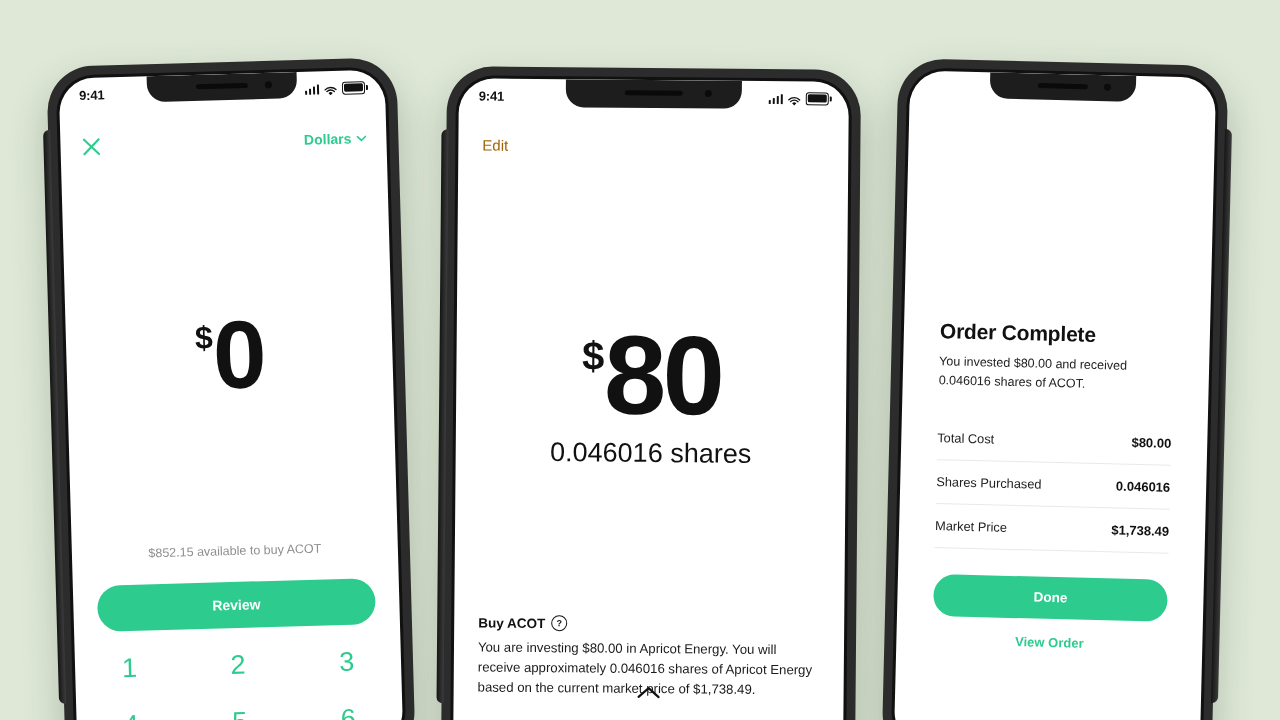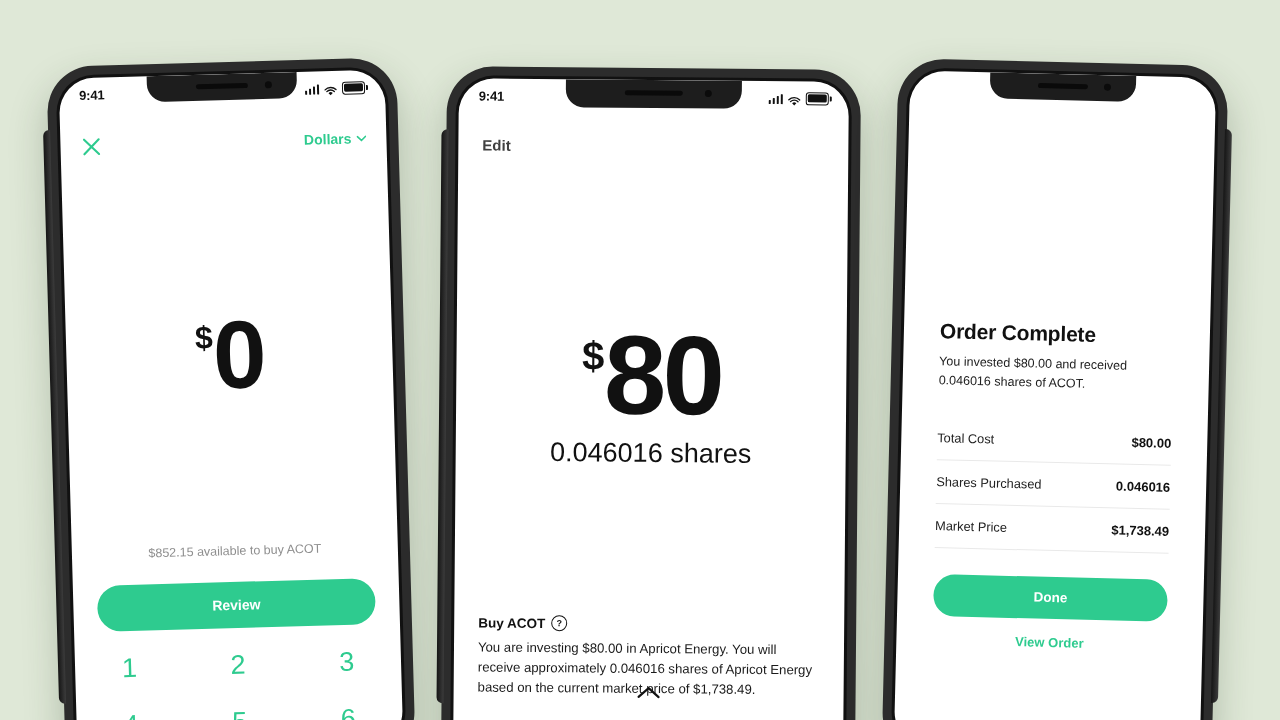--- a/index.html
+++ b/index.html
@@ -56,21 +56,21 @@
              font-size:12.5px;color:#8e8e8e;}
   #p1 .cta{position:absolute;left:24px;right:24px;top:508px;height:46px;border-radius:23px;
            background:#2ecb8f;color:#fff;font-size:14px;font-weight:700;border:0;
            display:flex;align-items:center;justify-content:center;}
   #p1 .keypad{position:absolute;left:0;right:0;top:576px;display:grid;
               grid-template-columns:repeat(3,1fr);row-gap:26px;text-align:center;}
   #p1 .keypad div{font-size:27px;color:#2ecb8f;font-weight:400;}
 
   
   #phone2{left:444px;top:68px;width:414px;height:700px;transform:rotate(.5deg);}
-  #p2 .edit{position:absolute;left:24px;top:58px;color:#404040;font-size:15px;font-weight:700;}
+  #p2 .edit{position:absolute;left:24px;top:58px;color:#a16207;font-size:15px;font-weight:400;}
   #p2 .amount{position:absolute;left:0;right:0;top:240px;text-align:center;color:#111;
               line-height:1;display:flex;align-items:flex-start;justify-content:center;}
   #p2 .amount .cur{font-size:40px;font-weight:800;margin-top:16px;}
   #p2 .amount .val{font-size:112px;font-weight:800;letter-spacing:-4px;}
   #p2 .shares{position:absolute;left:0;right:0;top:358px;text-align:center;
               font-size:27px;font-weight:500;color:#111;}
   #p2 .info{position:absolute;left:24px;right:24px;top:536px;}
   #p2 .info-head{display:flex;align-items:center;gap:6px;font-size:13.5px;font-weight:700;color:#111;}
   #p2 .qmark{width:14px;height:14px;border:1.4px solid #111;border-radius:50%;
              font-size:9px;font-weight:700;display:flex;align-items:center;justify-content:center;}

